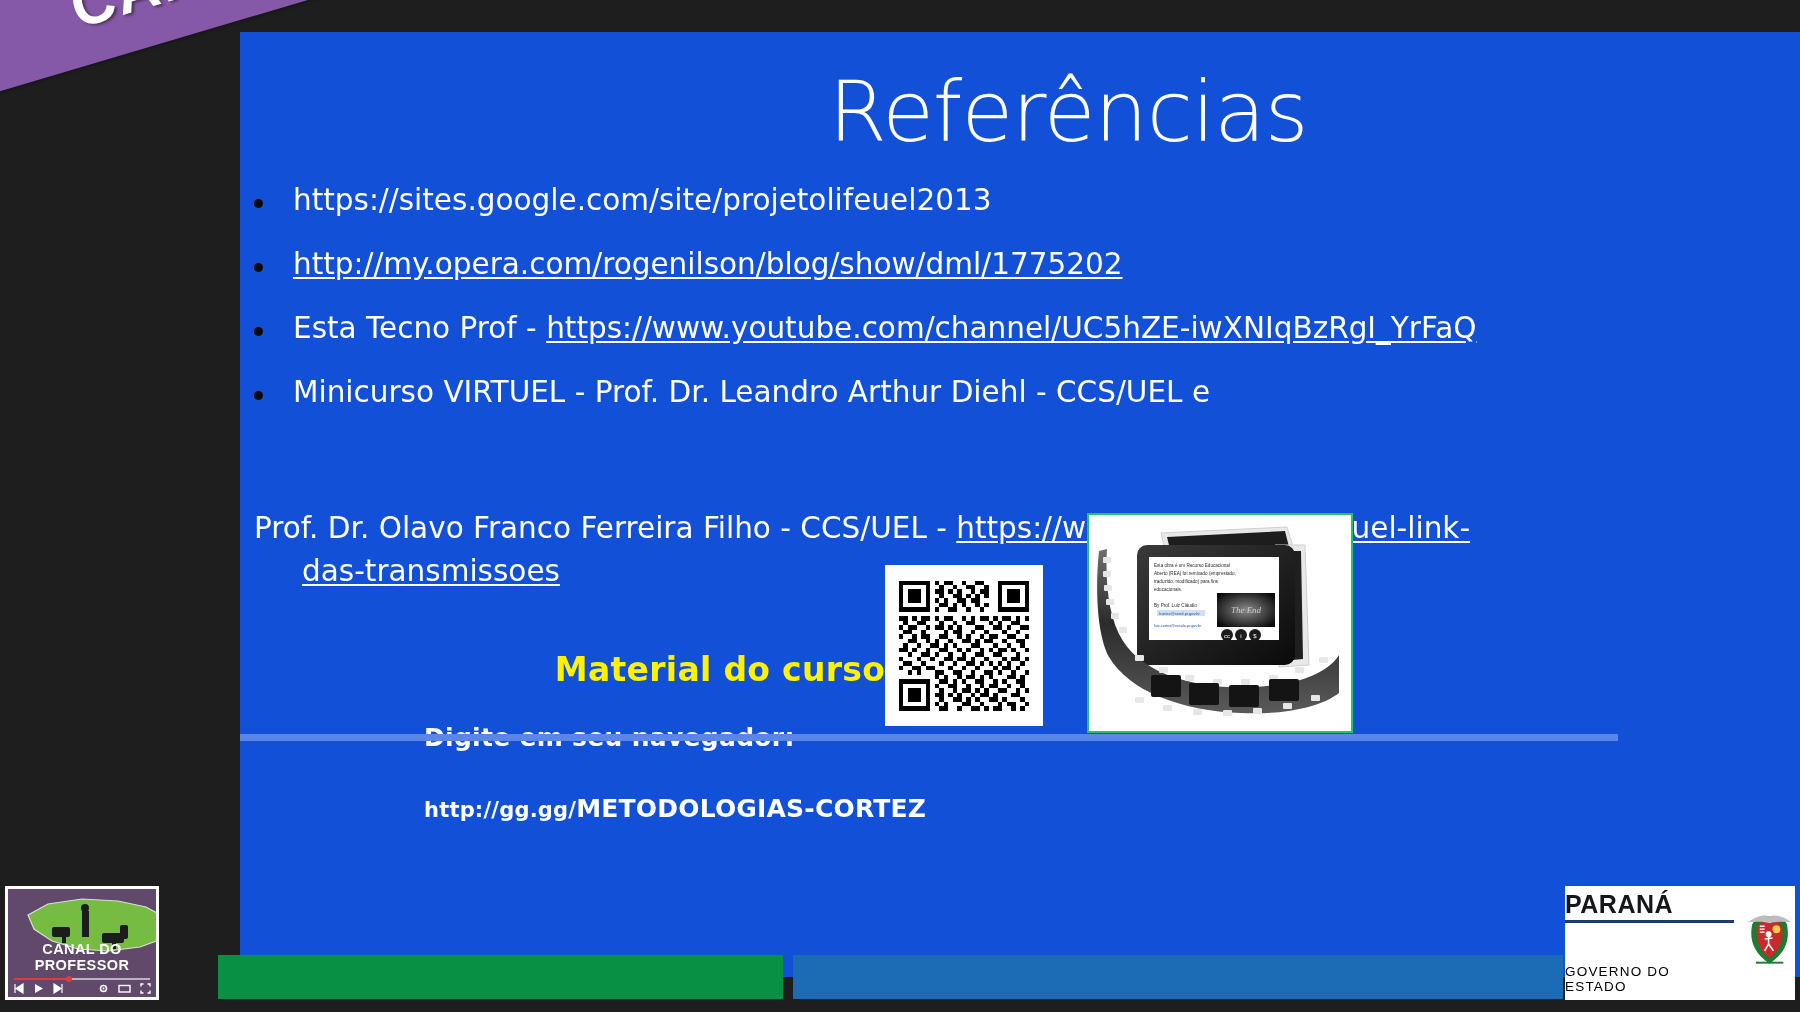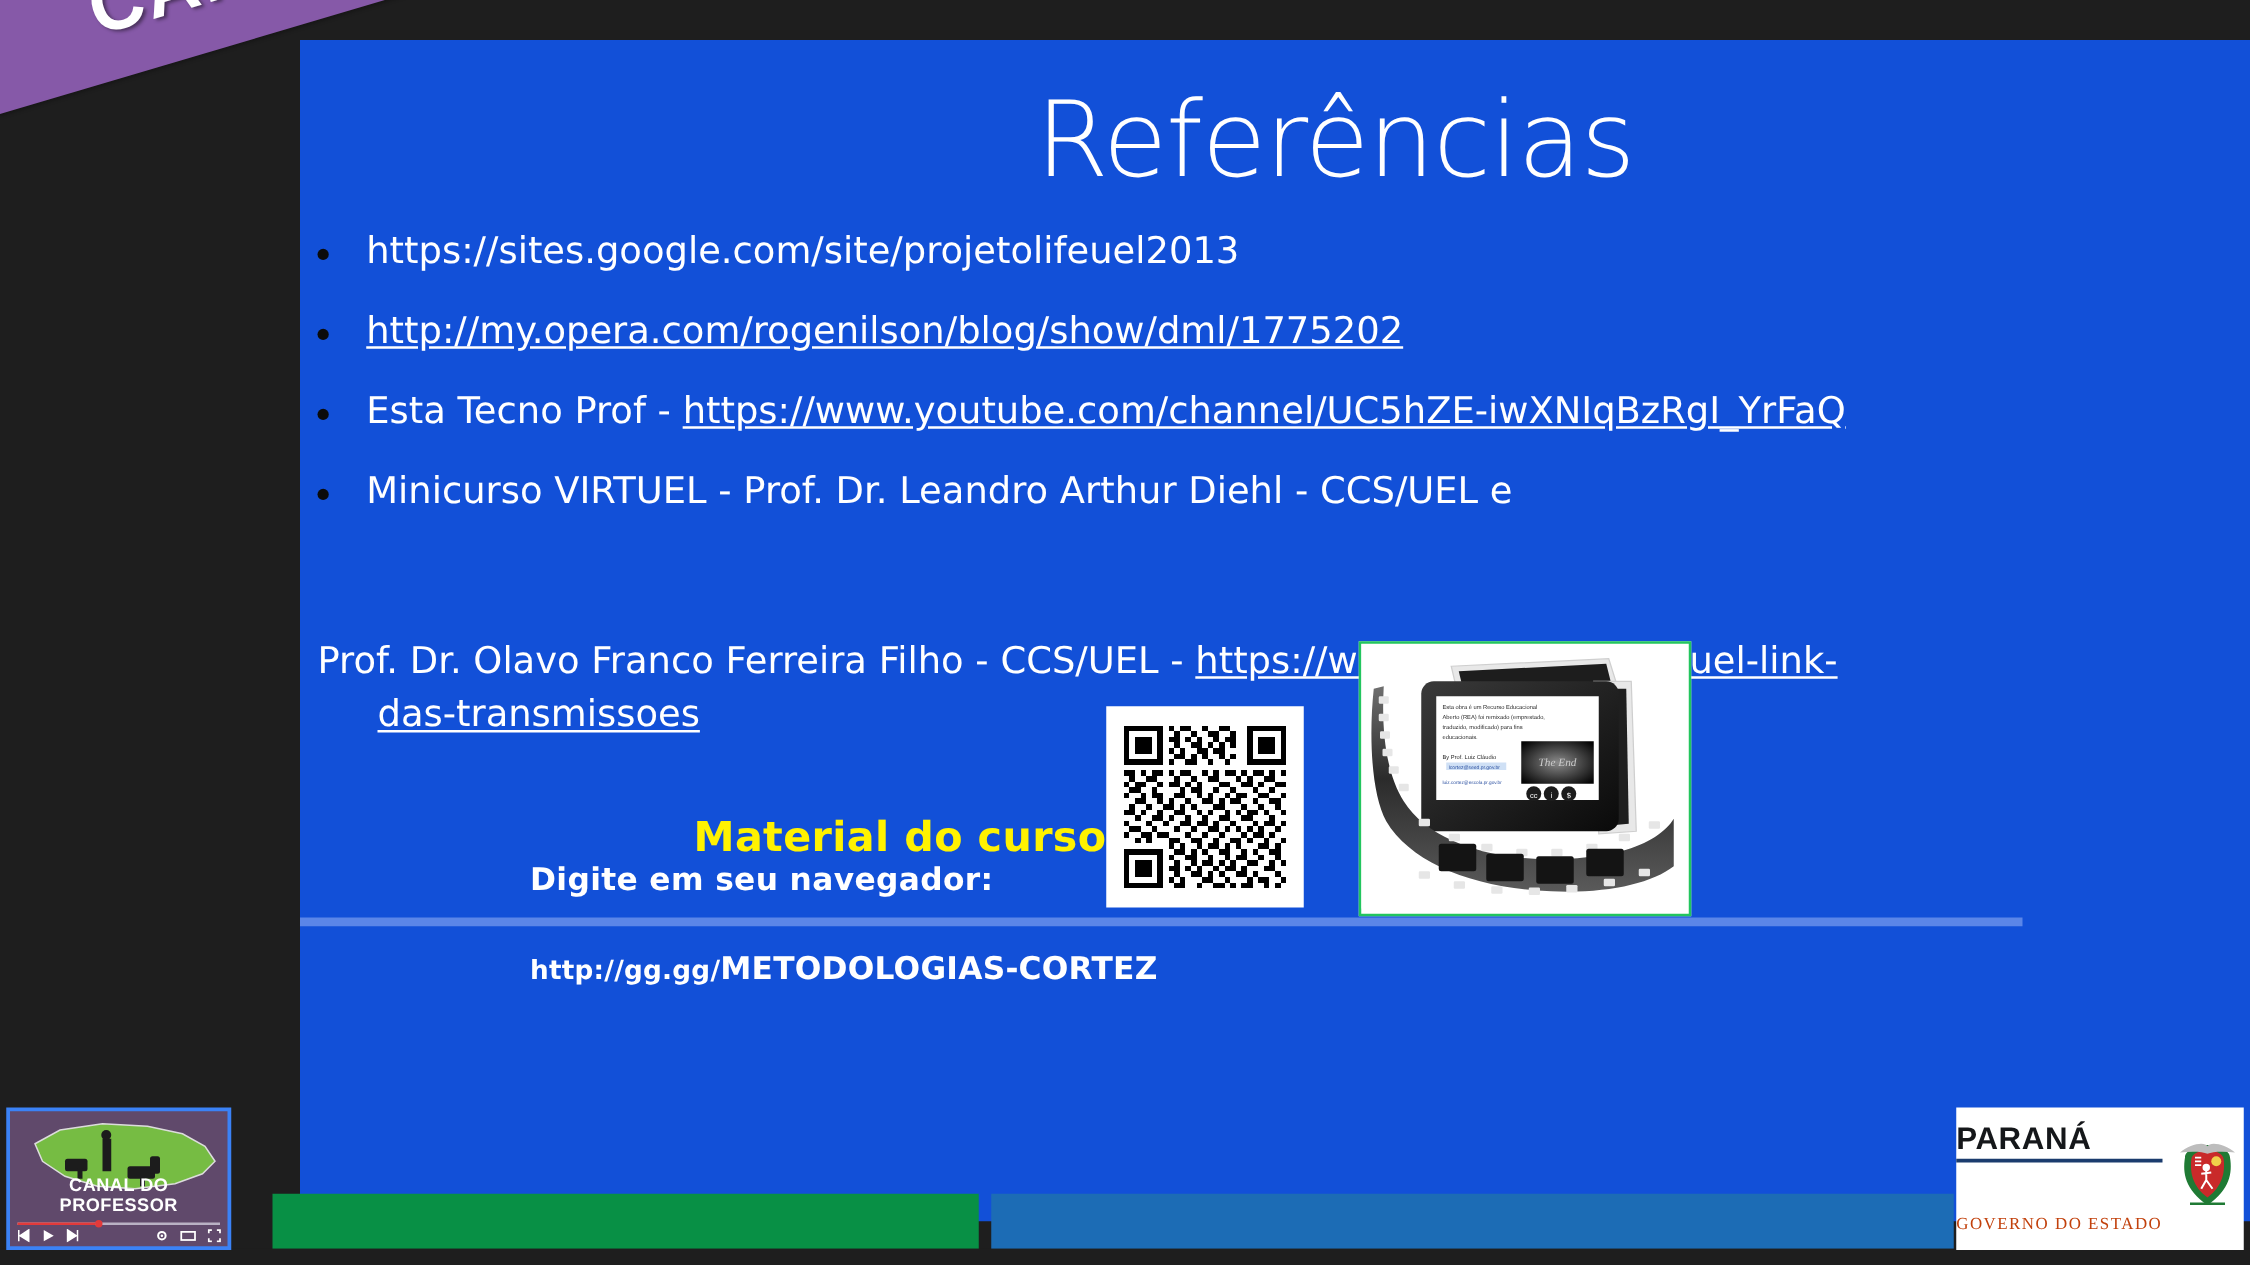--- a/index.html
+++ b/index.html
@@ -82,20 +82,21 @@
     left:160px;top:618px;
     width:640px;
     font-family:"DejaVu Sans", sans-serif;
   }
   .material-title{
     color:#fff200;
     font-size:33px;
     font-weight:bold;
     text-align:center;
     letter-spacing:.3px;
+    margin-bottom:34px;
   }
   .material-sub{
     color:#ffffff;
     font-size:25px;
     font-weight:bold;
     margin:0 0 42px 24px;
     letter-spacing:.3px;
   }
   .material-url{
     color:#ffffff;
@@ -173,22 +174,22 @@
     letter-spacing:2px;
     font-family:"Liberation Sans", sans-serif;
     text-shadow:2px 2px 3px rgba(0,0,0,.45);
     white-space:nowrap;
   }
 
   
   .video-thumb{
     position:absolute;
     left:5px;bottom:12px;
-    width:180px;height:114px;
-    background:#3b82f6;
+    width:154px;height:114px;
+    background:#ffffff;
     padding:3px;
     box-sizing:border-box;
   }
   .vt-inner{
     position:relative;
     width:100%;height:100%;
     background:#60496b;
     overflow:hidden;
   }
   .vt-map{position:absolute;left:14px;top:6px;}
@@ -225,22 +226,22 @@
     display:flex;align-items:center;justify-content:flex-start;
   }
   .parana-inner{display:flex;align-items:center;gap:10px;}
   .parana-text{display:flex;flex-direction:column;align-items:stretch;}
   .parana-name{
     color:#15171a;font-size:25px;font-weight:bold;letter-spacing:.5px;
     font-family:"Liberation Sans", sans-serif;line-height:1;
   }
   .parana-rule{height:3px;background:#1b3c6e;margin:3px 0 2px;}
   .parana-sub{
-    color:#c2410c;font-size:13.5px;letter-spacing:1.2px;
-    font-family:Liberation Serif, serif;
+    color:#000000;font-size:13.5px;letter-spacing:1.2px;
+    font-family:Liberation Sans, sans-serif;
     margin-top:39px;
   }
 </style>
 </head>
 <body>
 
 <div id="stage">
 
   <div class="slide">
 

